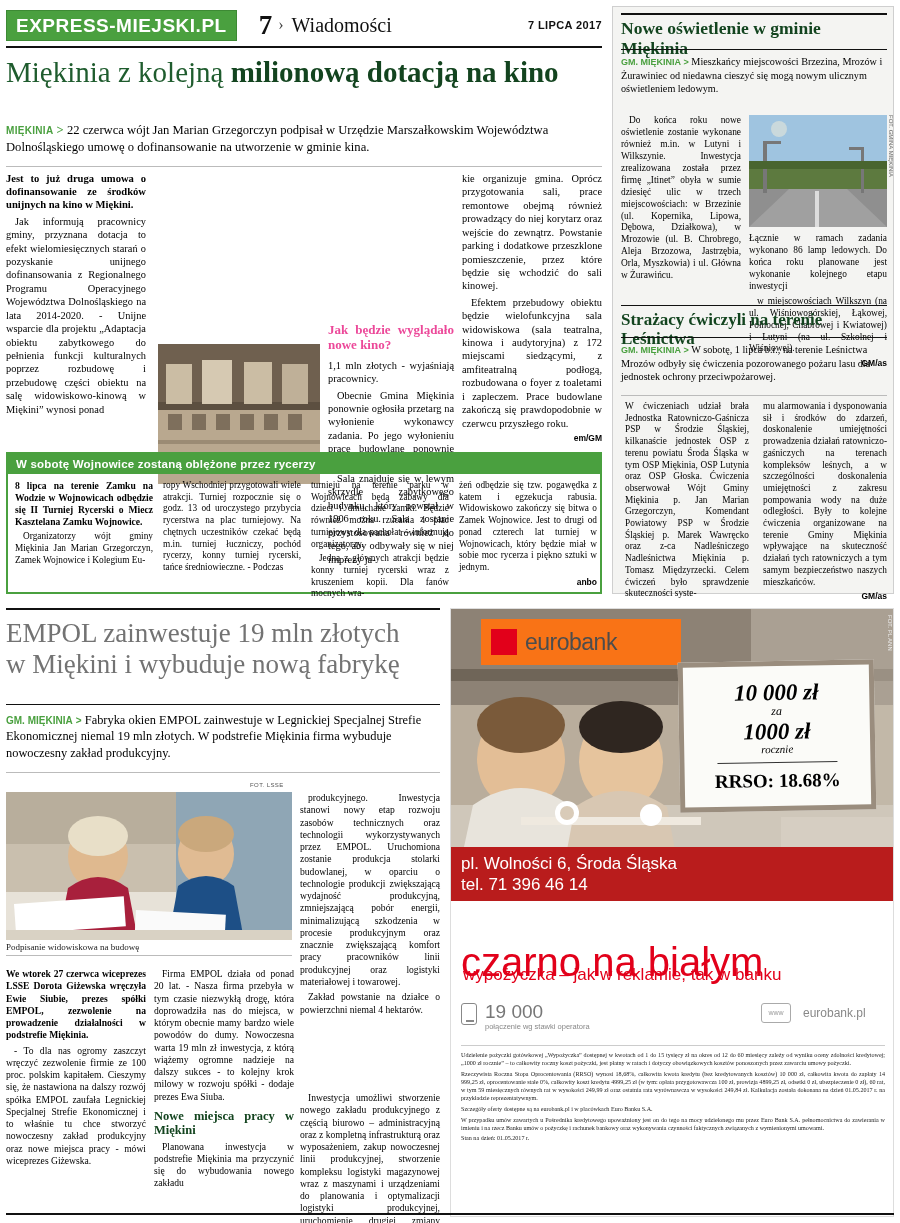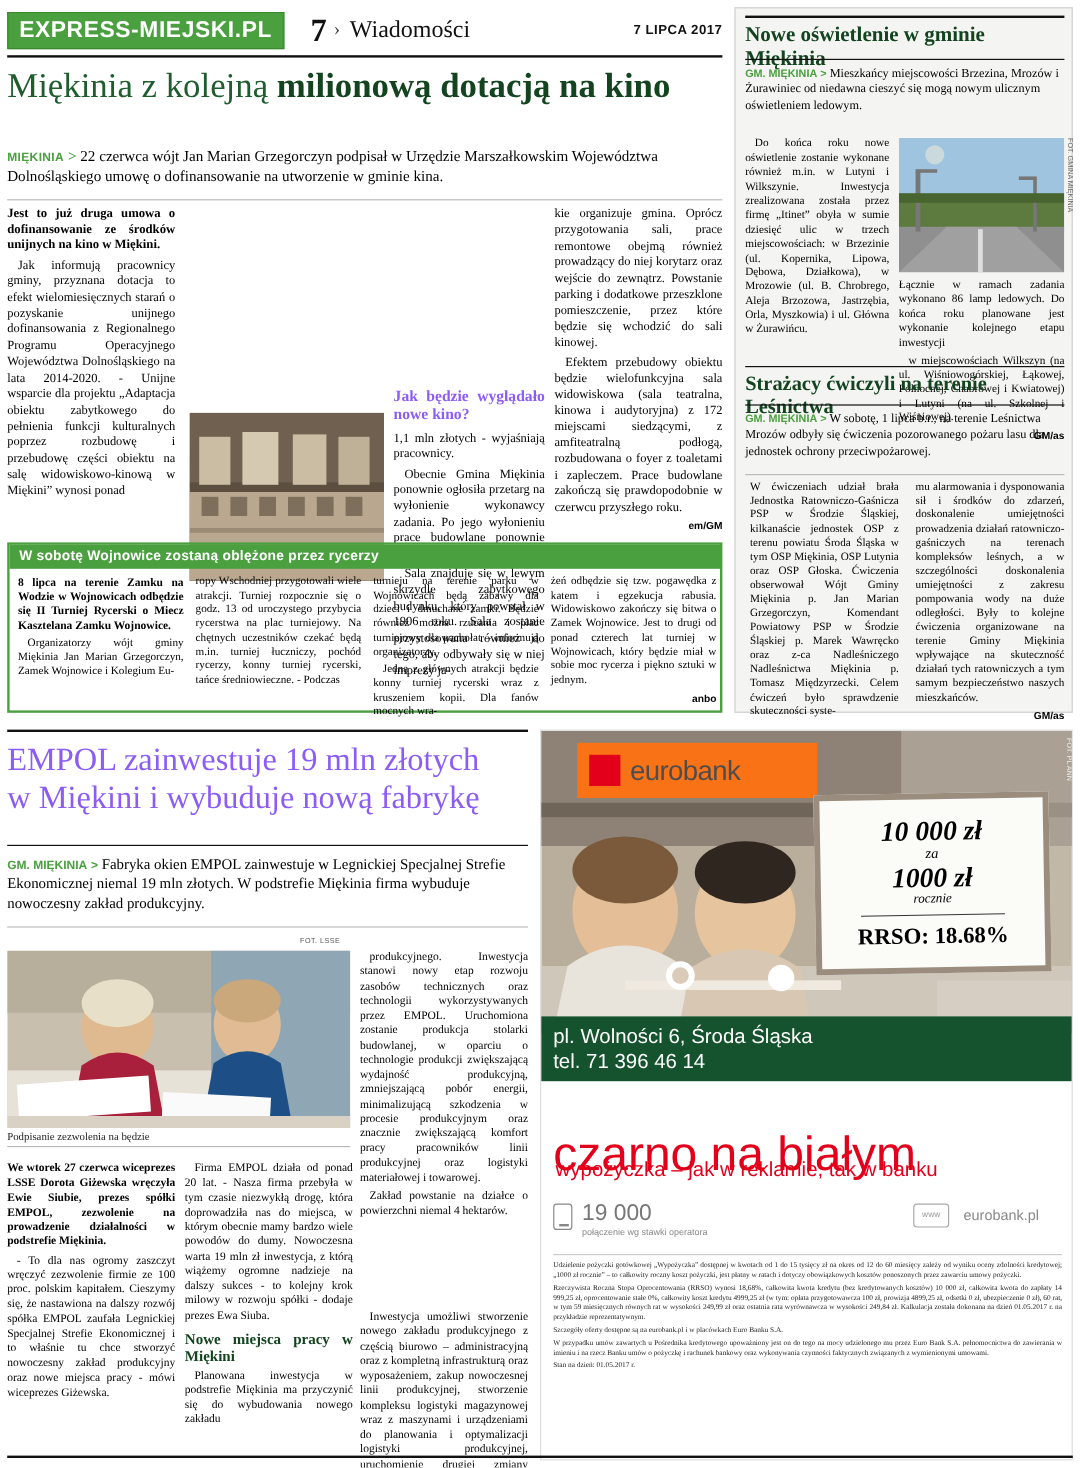--- a/index.html
+++ b/index.html
@@ -66,21 +66,21 @@
   .lc2 { left: 322px; width: 126px; }
   .lc3 { left: 456px; width: 140px; }
 
   .lead-photo {
     position: absolute; left: 152px; top: 172px; width: 162px; height: 140px;
     background: linear-gradient(180deg,#b9a795 0%, #8d7a66 45%, #6d5b49 100%);
     overflow:hidden;
   }
   .subhead-box {
     position: absolute; left: 322px; top: 172px; width: 126px;
-    font-family: "Liberation Serif", serif; font-weight: bold; font-size: 13px; line-height:1.18; color:#8b5cf6;
+    font-family: "Liberation Serif", serif; font-weight: bold; font-size: 13px; line-height:1.18; color:#ec4899;
   }
   .endmark { font-family:"Liberation Sans",sans-serif; font-size: 8.5px; font-weight: bold; text-align: right; }
 
   
   .knight-box { position: absolute; left: 6px; top: 452px; width: 596px; height: 142px; border: 2px solid #4aa03f; }
   .knight-title {
     background: #4aa03f; color: #fff; font-family: "Liberation Sans", sans-serif;
     font-weight: bold; font-size: 11.5px; padding: 4px 8px; letter-spacing: .2px;
   }
   .knight-cols { position: relative; padding: 6px 7px 0 7px; }
@@ -124,21 +124,21 @@
   .s2c { position:absolute; top: 0; width: 128px; font-size: 9.3px; line-height: 1.26; text-align: justify; }
   .s2c p { margin: 0 0 3px 4px; text-indent: 8px; }
   .s2c p.noind { text-indent: 0; }
   .s2c1 { left: 0; }
   .s2c2 { left: 138px; }
 
   
   .b-rule-top { position:absolute; left: 6px; top: 608px; width: 434px; height: 2px; background:#111; }
   .empol-head {
     position:absolute; left: 6px; top: 618px; width: 434px;
-    font-size: 27px; line-height: 1.16; color: #8b5cf6;
+    font-size: 27px; line-height: 1.16; color: #737373;
   }
   .empol-rule { position:absolute; left: 6px; top: 704px; width: 434px; height: 1px; background:#111; }
   .empol-lede { position:absolute; left: 6px; top: 712px; width: 434px; font-size: 12.4px; line-height: 1.32; }
   .empol-rule2 { position:absolute; left: 6px; top: 772px; width: 434px; height: 1px; background:#bbb; }
 
   .empol-photo { position:absolute; left: 6px; top: 792px; width: 286px; height: 148px; overflow: hidden; }
   .empol-cap { position:absolute; left: 6px; top: 942px; width: 286px; font-family:"Liberation Serif",serif; font-size: 9px; color:#222; border-bottom:1px solid #bbb; padding-bottom:3px;}
   .empol-credit { position:absolute; left: 250px; top: 782px; font-family:"Liberation Sans",sans-serif; font-size: 6px; color:#555; letter-spacing:.4px;}
 
   .empol-c3 { position:absolute; left: 300px; top: 792px; width: 140px; font-size: 9.6px; line-height: 1.28; text-align: justify; }
@@ -170,21 +170,21 @@
     display:flex; flex-direction:column; align-items:center; justify-content:center;
   }
   .board-l1 { font-family:"Liberation Serif",serif; font-style: italic; font-weight:bold; font-size: 23px; }
   .board-l2 { font-family:"Liberation Serif",serif; font-style: italic; font-size: 12px; margin-top:-2px; }
   .board-l3 { font-family:"Liberation Serif",serif; font-style: italic; font-weight:bold; font-size: 23px; }
   .board-l4 { font-family:"Liberation Serif",serif; font-style: italic; font-size: 11px; margin-top:-2px;}
   .board-rule { width: 120px; height:1px; background:#333; margin: 7px 0; }
   .board-l5 { font-family:"Liberation Serif",serif; font-weight:bold; font-size: 19px; }
 
   .ad-addr {
-    position:absolute; left:0; top: 238px; width: 444px; height: 54px; background:#14532d; color:#fff;
+    position:absolute; left:0; top: 238px; width: 444px; height: 54px; background:#b91c1c; color:#fff;
     font-family:"Liberation Sans",sans-serif; padding: 6px 0 0 10px; line-height:1.25;
   }
   .ad-addr .l1 { font-size: 17px; }
   .ad-addr .l2 { font-size: 17px; }
 
   .ad-slogan { position:absolute; left: 10px; top: 310px; width: 430px; font-family:"Liberation Sans",sans-serif; color:#e2001a; font-size: 40px; line-height:1;margin-top:23px; }
   .ad-sub { position:absolute; left: 12px; top: 356px; width: 430px; font-family:"Liberation Sans",sans-serif; color:#e2001a; font-size: 17px; }
 
   .ad-contact { position:absolute; left: 10px; top: 392px; width: 430px; height: 36px; }
   .phone-ico { position:absolute; left: 0; top: 2px; width: 16px; height: 22px; border: 1.6px solid #888; border-radius: 3px; }
@@ -372,21 +372,21 @@
       <path d="M62 96 q30 -22 60 0 l10 52 h-80 z" fill="#a8203c"></path>
       <ellipse cx="92" cy="44" rx="30" ry="20" fill="#e8dfc8"></ellipse>
       <ellipse cx="200" cy="62" rx="28" ry="32" fill="#e0bb93"></ellipse>
       <path d="M172 94 q28 -20 56 0 l10 54 h-76 z" fill="#1d4f86"></path>
       <ellipse cx="200" cy="42" rx="28" ry="18" fill="#caa87c"></ellipse>
       <rect x="8" y="112" width="110" height="30" fill="#fff" transform="rotate(-4 8 112)"></rect>
       <rect x="130" y="118" width="90" height="26" fill="#fafafa" transform="rotate(3 130 118)"></rect>
       <rect x="0" y="138" width="286" height="10" fill="#d9d2c4"></rect>
     </svg>
   </div>
-  <div class="empol-cap">Podpisanie zezwolenia na będzie</div>
+  <div class="empol-cap">Podpisanie widowiskowa na budowę</div>
 
   <div class="empol-c3">
     <p class="noind">produkcyjnego. Inwestycja stanowi nowy etap rozwoju zasobów technicznych oraz technologii wykorzystywanych przez EMPOL. Uruchomiona zostanie produkcja stolarki budowlanej, w oparciu o technologie produkcji zwiększającą wydajność produkcyjną, zmniejszającą pobór energii, minimalizującą szkodzenia w procesie produkcyjnym oraz znacznie zwiększającą komfort pracy pracowników linii produkcyjnej oraz logistyki materiałowej i towarowej.</p>
     <p>Zakład powstanie na działce o powierzchni niemal 4 hektarów.</p>
   </div>
 
   <div class="empol-c1">
     <p class="bold-intro">We wtorek 27 czerwca wiceprezes LSSE Dorota Giżewska wręczyła Ewie Siubie, prezes spółki EMPOL, zezwolenie na prowadzenie działalności w podstrefie Miękinia.</p>
     <p>- To dla nas ogromy zaszczyt wręczyć zezwolenie firmie ze 100 proc. polskim kapitałem. Cieszymy się, że nastawiona na dalszy rozwój spółka EMPOL zaufała Legnickiej Specjalnej Strefie Ekonomicznej i to właśnie tu chce stworzyć nowoczesny zakład produkcyjny oraz nowe miejsca pracy - mówi wiceprezes Giżewska.</p>
   </div>

